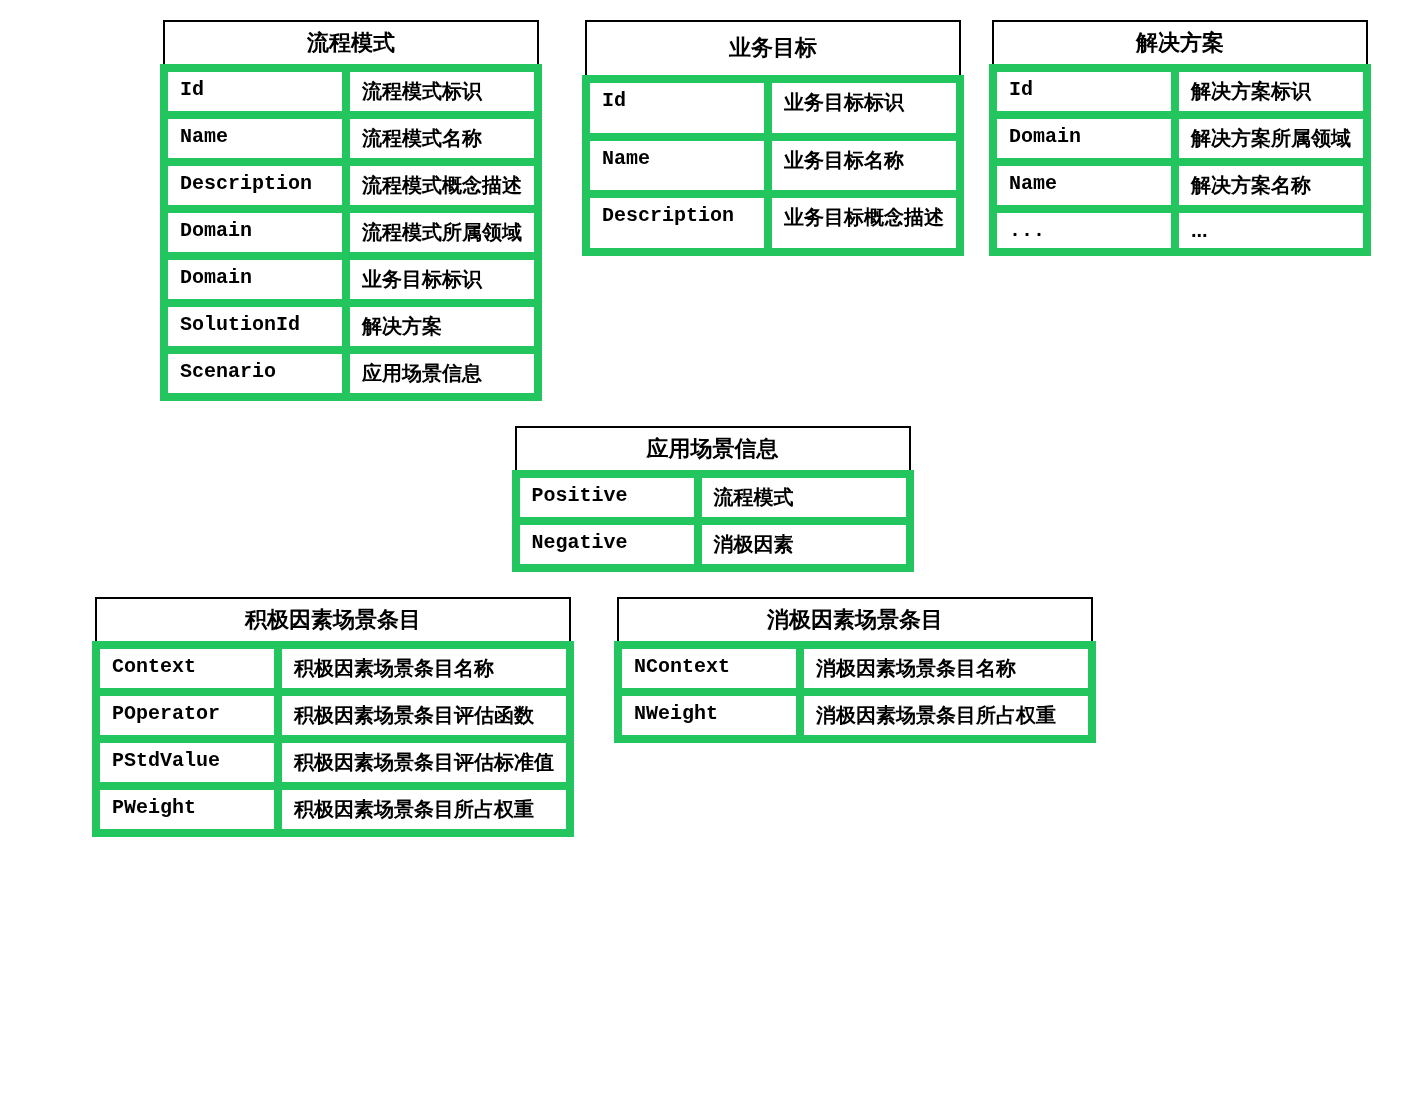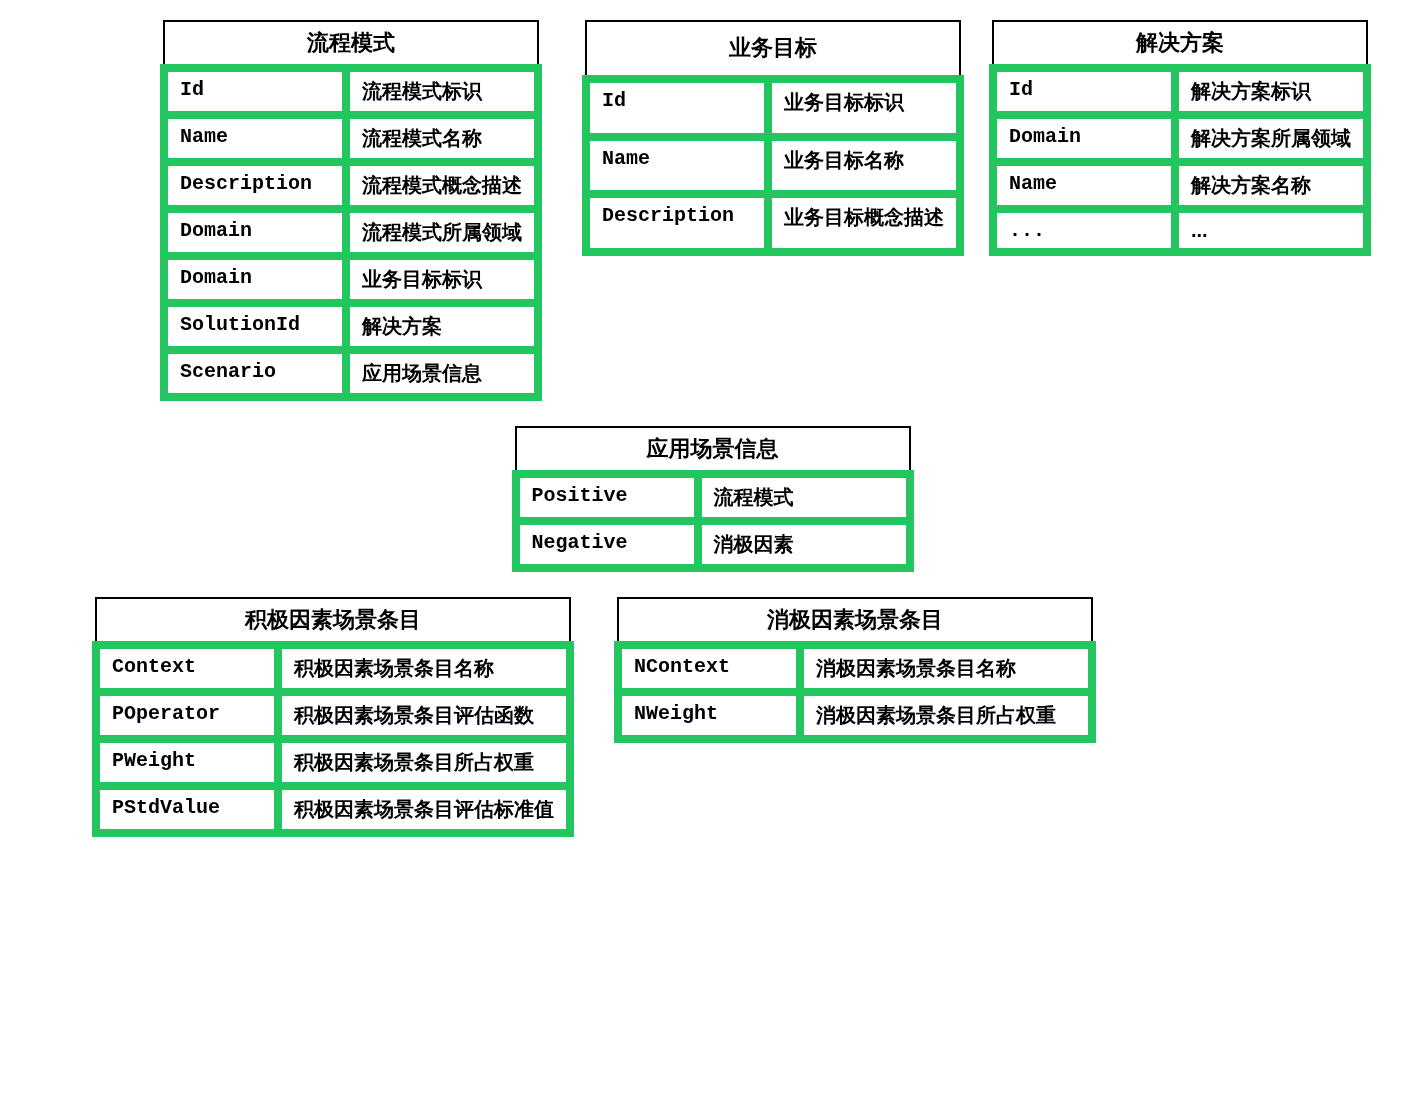--- a/index.html
+++ b/index.html
@@ -178,26 +178,26 @@
           </tr>
       <tr>
             <td class="key">Context</td>
             <td class="desc" style="width:260px">积极因素场景条目名称</td>
           </tr>
       <tr>
             <td class="key">POperator</td>
             <td class="desc">积极因素场景条目评估函数</td>
           </tr>
       <tr>
+            <td class="key">PStdValue</td>
+            <td class="desc">积极因素场景条目评估标准值</td>
+          </tr>
+      <tr>
             <td class="key">PWeight</td>
             <td class="desc">积极因素场景条目所占权重</td>
-          </tr>
-      <tr>
-            <td class="key">PStdValue</td>
-            <td class="desc">积极因素场景条目评估标准值</td>
           </tr>
     </tbody>
       </table>
 
     <table>
       <tbody>
           <tr>
             <th colspan="2">消极因素场景条目</th>
           </tr>
       <tr>

